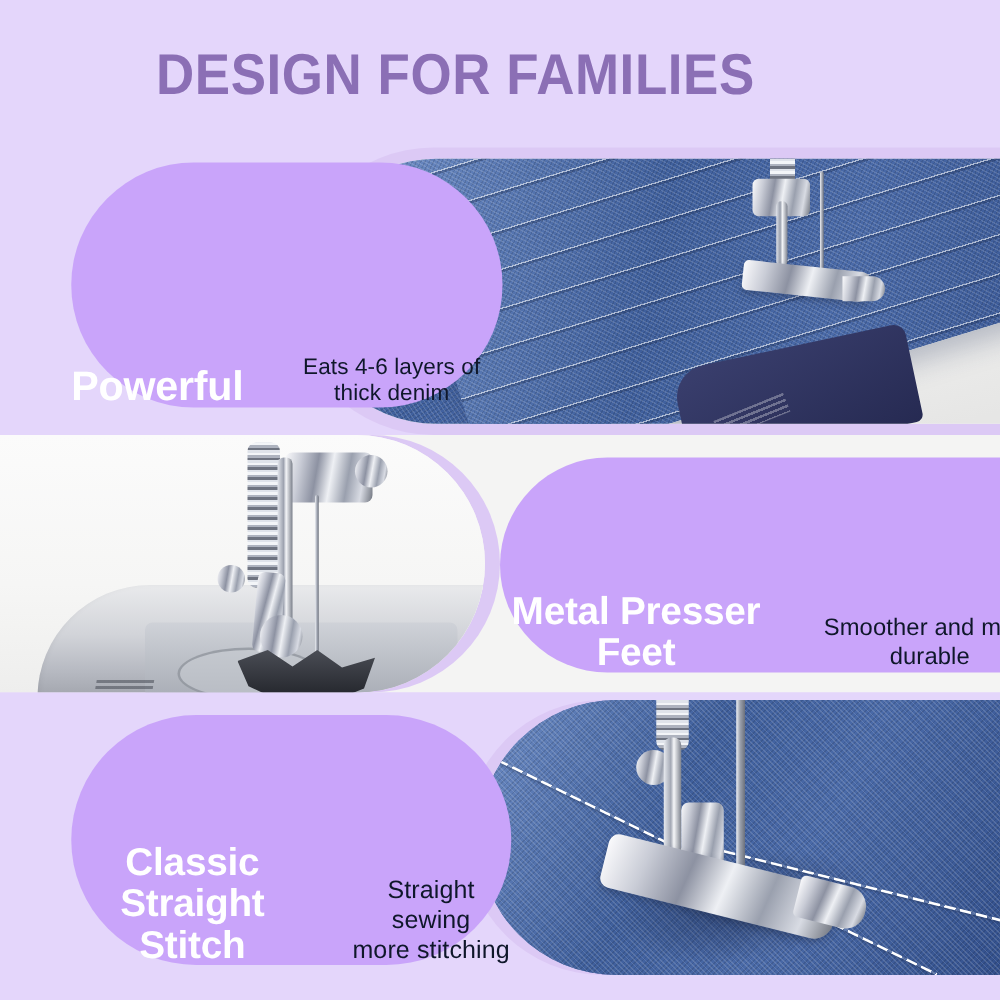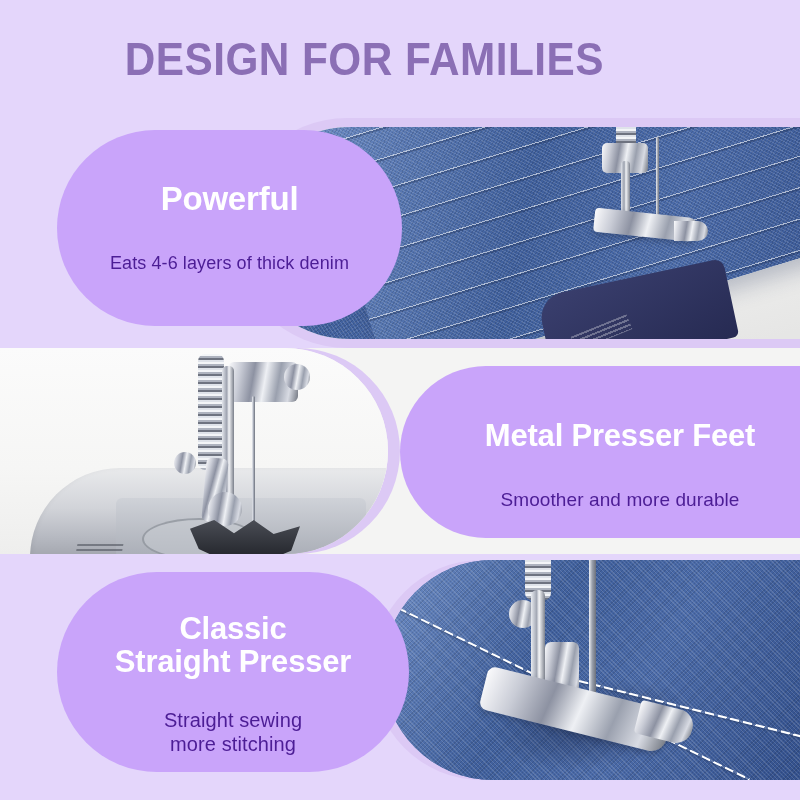--- a/index.html
+++ b/index.html
@@ -223,41 +223,41 @@
     border-radius:4px 16px 16px 4px;
   }
   #photo-3 .fc-bar{
     position:absolute;left:58px;top:96px;width:34px;height:62px;border-radius:6px;
   }
 
   
   .capsule{
     position:absolute;
     background:#c9a4fa;
-    display:flex;flex-direction:column;align-items:center;justify-content:center;
+    display:flex;flex-direction:row;align-items:flex-end;justify-content:center;
     text-align:center;
     gap:30px;
   }
   #capsule-1{left:57px;top:130px;width:345px;height:196px;border-radius:98px;}
   #capsule-2{left:400px;top:366px;width:440px;height:172px;border-radius:86px 0 0 86px;}
   #capsule-3{left:57px;top:572px;width:352px;height:200px;border-radius:100px;}
 
   .feature-title{
     color:#ffffff;
     font-weight:bold;
     line-height:1.07;
     letter-spacing:-0.2px;
     margin:0;
   }
   #capsule-1 .feature-title{font-size:33px;}
   #capsule-2 .feature-title{font-size:31px;margin-top:27px;}
   #capsule-3 .feature-title{font-size:31px;margin-top:24px;}
 
   .feature-sub{
-    color:#4c1d95;
+    color:#0f172a;
     font-size:19px;
     line-height:1.2;
     margin:7px 0 0 0;
     letter-spacing:0.1px;
   }
   #capsule-3 .feature-sub{font-size:20px;margin-top:0;}
   #capsule-1 .feature-sub{font-size:18px;}
 
   .sub-line{display:block;}
   .title-line{display:block;}
@@ -358,21 +358,21 @@
       <div class="chrome fc-bar"></div>
       <div class="fc-needle"></div>
       <div class="chrome sole fc-sole"></div>
       <div class="chrome fc-toe"></div>
     </div>
   </div>
 
   <div class="capsule" id="capsule-3">
     <h2 class="feature-title">
       <span class="title-line">Classic</span>
-      <span class="title-line">Straight Presser</span>
+      <span class="title-line">Straight Stitch</span>
     </h2>
     <p class="feature-sub">
       <span class="sub-line">Straight sewing</span>
       <span class="sub-line">more stitching</span>
     </p>
   </div>
 
   <div class="panel-bottom-fill"></div>
 
 </div>

